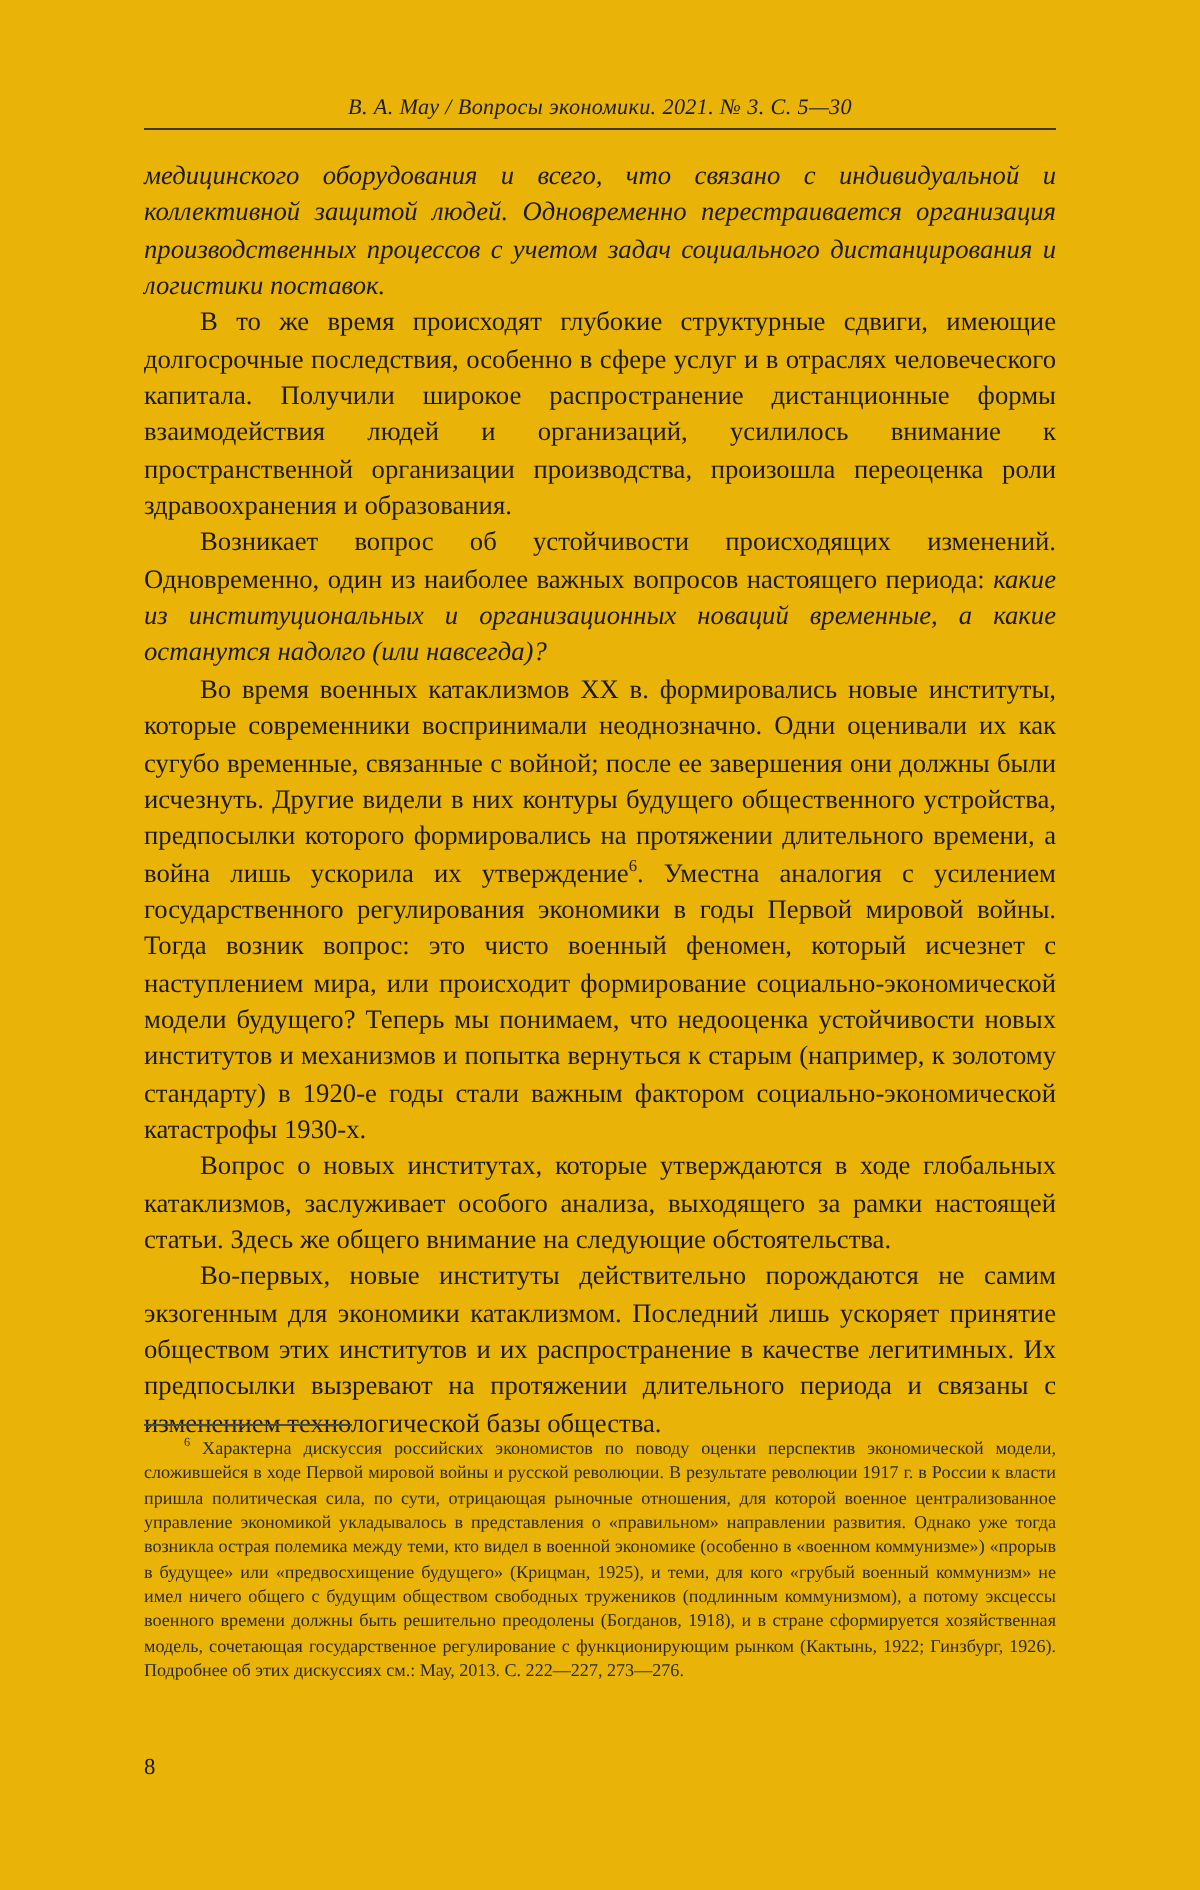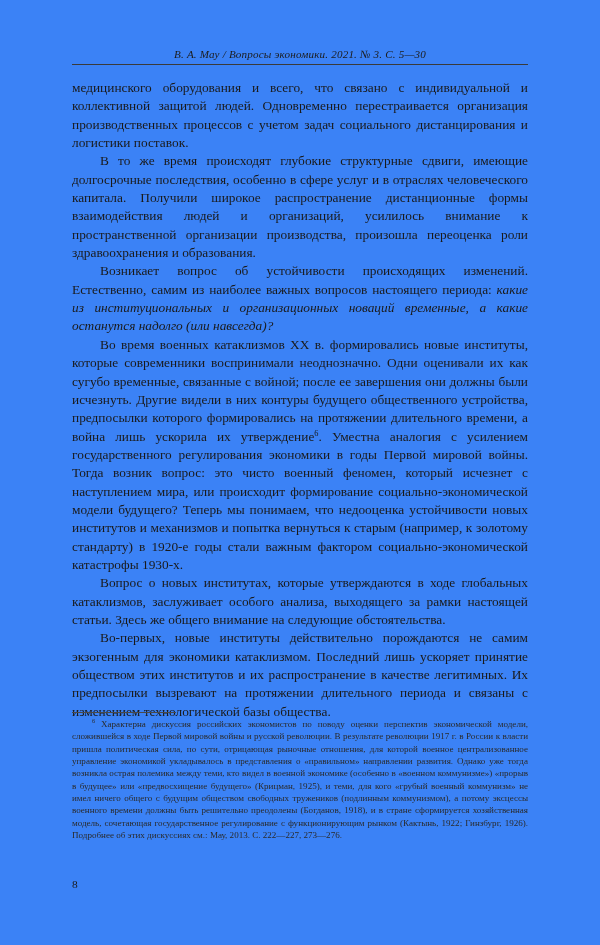--- a/index.html
+++ b/index.html
@@ -5,21 +5,21 @@
 <style>
   html, body {
     margin: 0;
     padding: 0;
     background: #ffffff;
   }
   .page {
     position: relative;
     width: 600px;
     height: 945px;
-    background: #3b82f6;
+    background: #eab308;
     overflow: hidden;
     font-family: "Liberation Serif", "DejaVu Serif", serif;
     color: #1a1a1a;
   }
   .content {
     position: absolute;
     left: 72px;
     top: 0;
     width: 456px;
     height: 945px;
@@ -50,20 +50,21 @@
     text-align: justify;
     text-justify: inter-word;
     hyphens: manual;
   }
   .body-text p {
     margin: 0;
     text-indent: 28px;
   }
   .body-text p.noindent {
     text-indent: 0;
+    font-style: italic;
   }
   .body-text i, .body-text em {
     font-style: italic;
   }
   sup.fnref {
     font-size: 0.62em;
     vertical-align: super;
     line-height: 0;
   }
 
@@ -111,21 +112,21 @@
 
 <div class="page">
   <div class="content">
 
     <div class="runhead">В. А. Мау / Вопросы экономики. 2021. № 3. С. 5—30</div>
     <div class="runhead-rule"></div>
 
     <div class="body-text">
       <p class="noindent">медицинского оборудования и всего, что связано с индивидуальной и коллективной защитой людей. Одновременно перестраивается организация производственных процессов с учетом задач социального дистанцирования и логистики поставок.</p>
       <p>В то же время происходят глубокие структурные сдвиги, имеющие долгосрочные последствия, особенно в сфере услуг и в отраслях человеческого капитала. Получили широкое распространение дистанционные формы взаимодействия людей и организаций, усилилось внимание к пространственной организации производства, произошла переоценка роли здравоохранения и образования.</p>
-      <p><span>Возникает вопрос об устойчивости происходящих изменений. Естественно, самим из наиболее важных вопросов настоящего периода: </span><i>какие из институциональных и организационных новаций временные, а какие останутся надолго (или навсегда)?</i></p>
+      <p><span>Возникает вопрос об устойчивости происходящих изменений. Одновременно, один из наиболее важных вопросов настоящего периода: </span><i>какие из институциональных и организационных новаций временные, а какие останутся надолго (или навсегда)?</i></p>
       <p><span>Во время военных катаклизмов XX в. формировались новые институты, которые современники воспринимали неоднозначно. Одни оценивали их как сугубо временные, связанные с войной; после ее завершения они должны были исчезнуть. Другие видели в них контуры будущего общественного устройства, предпосылки которого формировались на протяжении длительного времени, а война лишь ускорила их утверждение</span><sup class="fnref">6</sup><span>. Уместна аналогия с усилением государственного регулирования экономики в годы Первой мировой войны. Тогда возник вопрос: это чисто военный феномен, который исчезнет с наступлением мира, или происходит формирование социально-экономической модели будущего? Теперь мы понимаем, что недооценка устойчивости новых институтов и механизмов и попытка вернуться к старым (например, к золотому стандарту) в 1920-е годы стали важным фактором социально-экономической катастрофы 1930-х.</span></p>
       <p>Вопрос о новых институтах, которые утверждаются в ходе глобальных катаклизмов, заслуживает особого анализа, выходящего за рамки настоящей статьи. Здесь же общего внимание на следующие обстоятельства.</p>
       <p>Во-первых, новые институты действительно порождаются не самим экзогенным для экономики катаклизмом. Последний лишь ускоряет принятие обществом этих институтов и их распространение в качестве легитимных. Их предпосылки вызревают на протяжении длительного периода и связаны с изменением технологической базы общества.</p>
     </div>
 
     <div class="footnote-area">
       <div class="footnote-rule"></div>
       <div class="footnote">
         <p><sup class="fnmark">6</sup> <span>Характерна дискуссия российских экономистов по поводу оценки перспектив экономической модели, сложившейся в ходе Первой мировой войны и русской революции. В результате революции 1917 г. в России к власти пришла политическая сила, по сути, отрицающая рыночные отношения, для которой военное централизованное управление экономикой укладывалось в представления о «правильном» направлении развития. Однако уже тогда возникла острая полемика между теми, кто видел в военной экономике (особенно в «военном коммунизме») «прорыв в будущее» или «предвосхищение будущего» (Крицман, 1925), и теми, для кого «грубый военный коммунизм» не имел ничего общего с будущим обществом свободных тружеников (подлинным коммунизмом), а потому эксцессы военного времени должны быть решительно преодолены (Богданов, 1918), и в стране сформируется хозяйственная модель, сочетающая государственное регулирование с функционирующим рынком (Кактынь, 1922; Гинзбург, 1926). Подробнее об этих дискуссиях см.: Мау, 2013. С. 222—227, 273—276.</span></p>
       </div>

